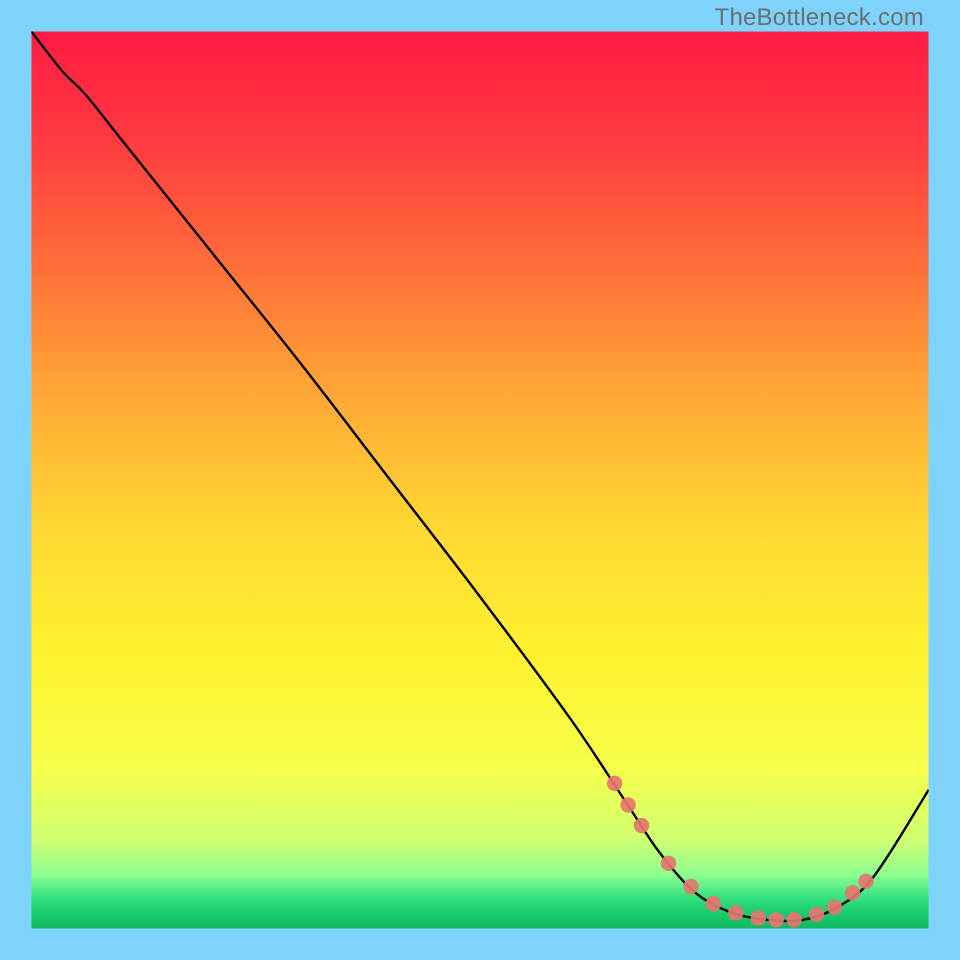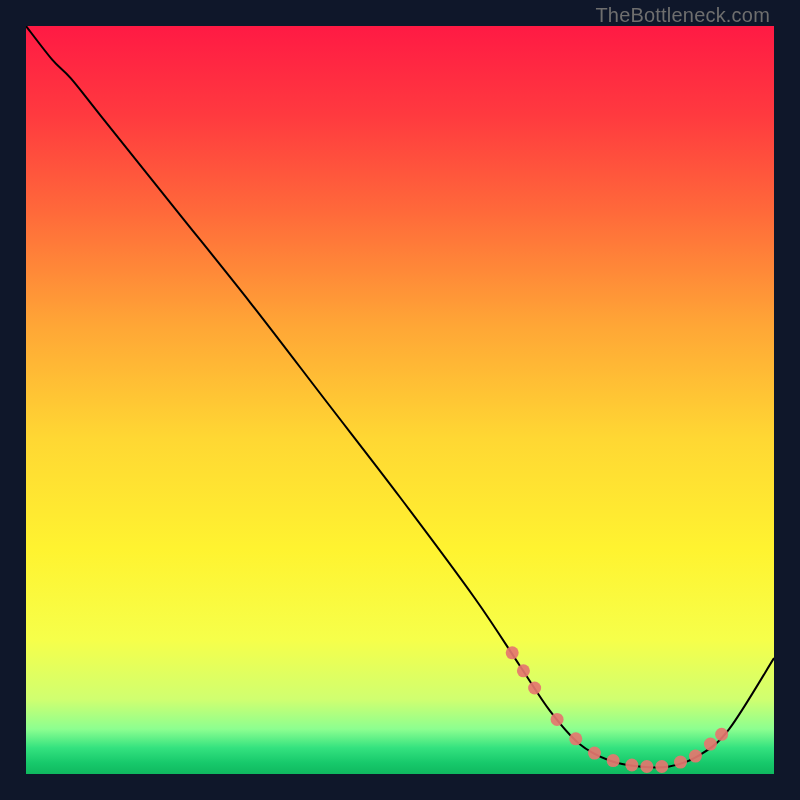--- a/index.html
+++ b/index.html
@@ -10,21 +10,21 @@
     background: #000;
     overflow: hidden;
     font-family: Arial, Helvetica, sans-serif;
   }
   .frame {
     position: absolute;
     left: 0;
     top: 0;
     width: 800px;
     height: 800px;
-    background: #0f172a;
+    background: #7dd3fc;
   }
   .plot {
     position: absolute;
     left: 26px;
     top: 26px;
     width: 748px;
     height: 748px;
     overflow: hidden;
   }
   .attribution {

